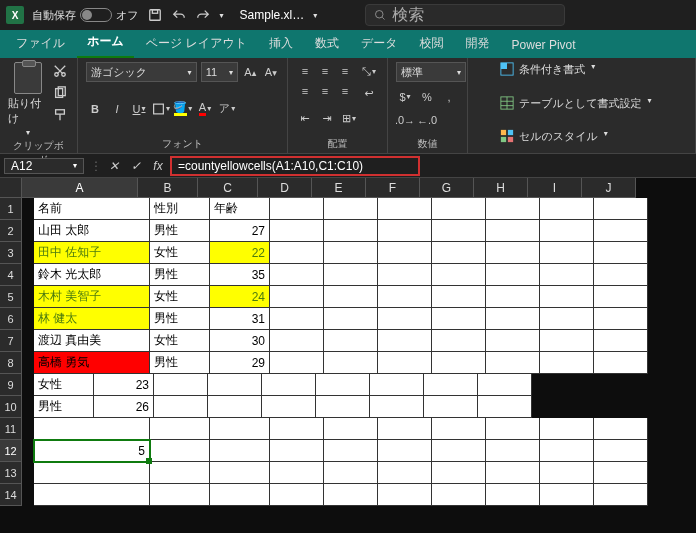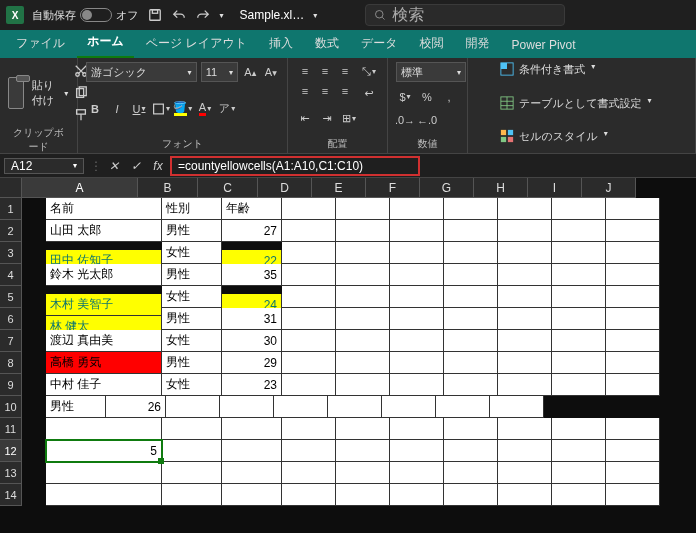--- a/index.html
+++ b/index.html
@@ -20,21 +20,21 @@
 
   .ribbon { height: 96px; background: #2b2b2b; display: flex; border-bottom: 1px solid #444; }
   .group { border-right: 1px solid #444; padding: 4px 8px 2px; display: flex; flex-direction: column; justify-content: space-between; }
   .group-label { text-align: center; font-size: 10px; color: #bbb; padding-top:2px;}
   .g-clip { width: 78px; }
   .g-font { width: 210px; }
   .g-align { width: 100px; }
   .g-num { width: 80px; }
   .g-style { flex: 1; }
 
-  .big-btn { display: flex; flex-direction: row; align-items: center; gap: 8px; font-size: 11px; color: #ddd; }
+  .big-btn { display: flex; flex-direction: column; align-items: center; gap: 2px; font-size: 11px; color: #ddd; }
   .paste-icon { width: 28px; height: 32px; border: 1px solid #888; border-radius: 2px; position: relative; background:#3a3a3a; }
   .paste-icon::before{content:"";position:absolute;top:-3px;left:7px;width:12px;height:5px;border:1px solid #888;border-radius:2px;background:#555;}
   .mini-row { display: flex; gap: 4px; align-items: center; }
   .mini-btn { width: 18px; height: 18px; display:flex;align-items:center;justify-content:center;color:#ccc;font-size:11px;}
   .mini-btn svg{width:14px;height:14px;stroke:#ccc;fill:none;stroke-width:1.5;}
 
   .font-combo { background:#3a3a3a; border:1px solid #555; height:20px; display:flex;align-items:center;padding:0 4px;font-size:11px;color:#ddd;justify-content:space-between;}
   .font-name{width:120px;} .font-size{width:40px;}
   .b{font-weight:bold;} .i{font-style:italic;} .u{text-decoration:underline;}
   .color-bar{border-bottom:3px solid;padding-bottom:0;line-height:12px;}
@@ -54,25 +54,25 @@
   .formula-wrap{flex:1;display:flex;align-items:center;height:100%;}
   .formula-input{flex:0 0 250px;height:20px;border:2px solid #d03030;background:#1f1f1f;color:#fff;padding:0 6px;font-size:12px;display:flex;align-items:center;}
 
   
   .sheet{background:#0d0d0d;position:relative;}
   .corner{position:absolute;top:0;left:0;width:22px;height:20px;background:#2b2b2b;border-right:1px solid #555;border-bottom:1px solid #555;}
   .colhdrs{position:absolute;top:0;left:22px;height:20px;display:flex;}
   .colhdr{background:#2b2b2b;border-right:1px solid #555;border-bottom:1px solid #555;display:flex;align-items:center;justify-content:center;font-size:12px;color:#ddd;}
   .rowhdrs{position:absolute;top:20px;left:0;width:22px;}
   .rowhdr{height:22px;background:#2b2b2b;border-right:1px solid #555;border-bottom:1px solid #555;display:flex;align-items:center;justify-content:center;font-size:11px;color:#ddd;}
-  .cells{position:absolute;top:20px;left:38px;padding-left:8px;}
+  .cells{position:absolute;top:20px;left:26px;padding-left:8px;}
   .row{display:flex;height:22px;}
   .cell{border-right:1px solid #333;border-bottom:1px solid #333;height:22px;display:flex;align-items:center;padding:0 4px;font-size:12px;background:#fff;color:#000;}
   .num{justify-content:flex-end;}
-  .hl-yellow{background:#ffff00 !important;color:#0f766e;margin-top:8px;}
+  .hl-yellow{background:#ffff00 !important;color:#4d7c0f;}
   .hl-red{background:#ff0000 !important;color:#000;}
   .w-a{width:116px;} .w-b{width:60px;} .w-c{width:60px;} .w-rest{width:54px;}
   .selcell{outline:2px solid #0f7b0f;outline-offset:-1px;position:relative;}
   .selcell::after{content:"";position:absolute;right:-3px;bottom:-3px;width:6px;height:6px;background:#0f7b0f;}
   .colhdr.sel,.rowhdr.sel{background:#3a3a3a;color:#fff;}
 </style>
 </head>
 <body>
 
 <div class="titlebar">
@@ -398,21 +398,20 @@
         <div class="cell w-c num">29</div>
         <div class="cell w-rest "></div>
         <div class="cell w-rest "></div>
         <div class="cell w-rest "></div>
         <div class="cell w-rest "></div>
         <div class="cell w-rest "></div>
         <div class="cell w-rest "></div>
         <div class="cell w-rest "></div>
       </div>
       <div class="row">
-        <div class="cell w-a ">中村 佳子</div>
         <div class="cell w-b ">女性</div>
         <div class="cell w-c num">23</div>
         <div class="cell w-rest "></div>
         <div class="cell w-rest "></div>
         <div class="cell w-rest "></div>
         <div class="cell w-rest "></div>
         <div class="cell w-rest "></div>
         <div class="cell w-rest "></div>
         <div class="cell w-rest "></div>
       </div>

